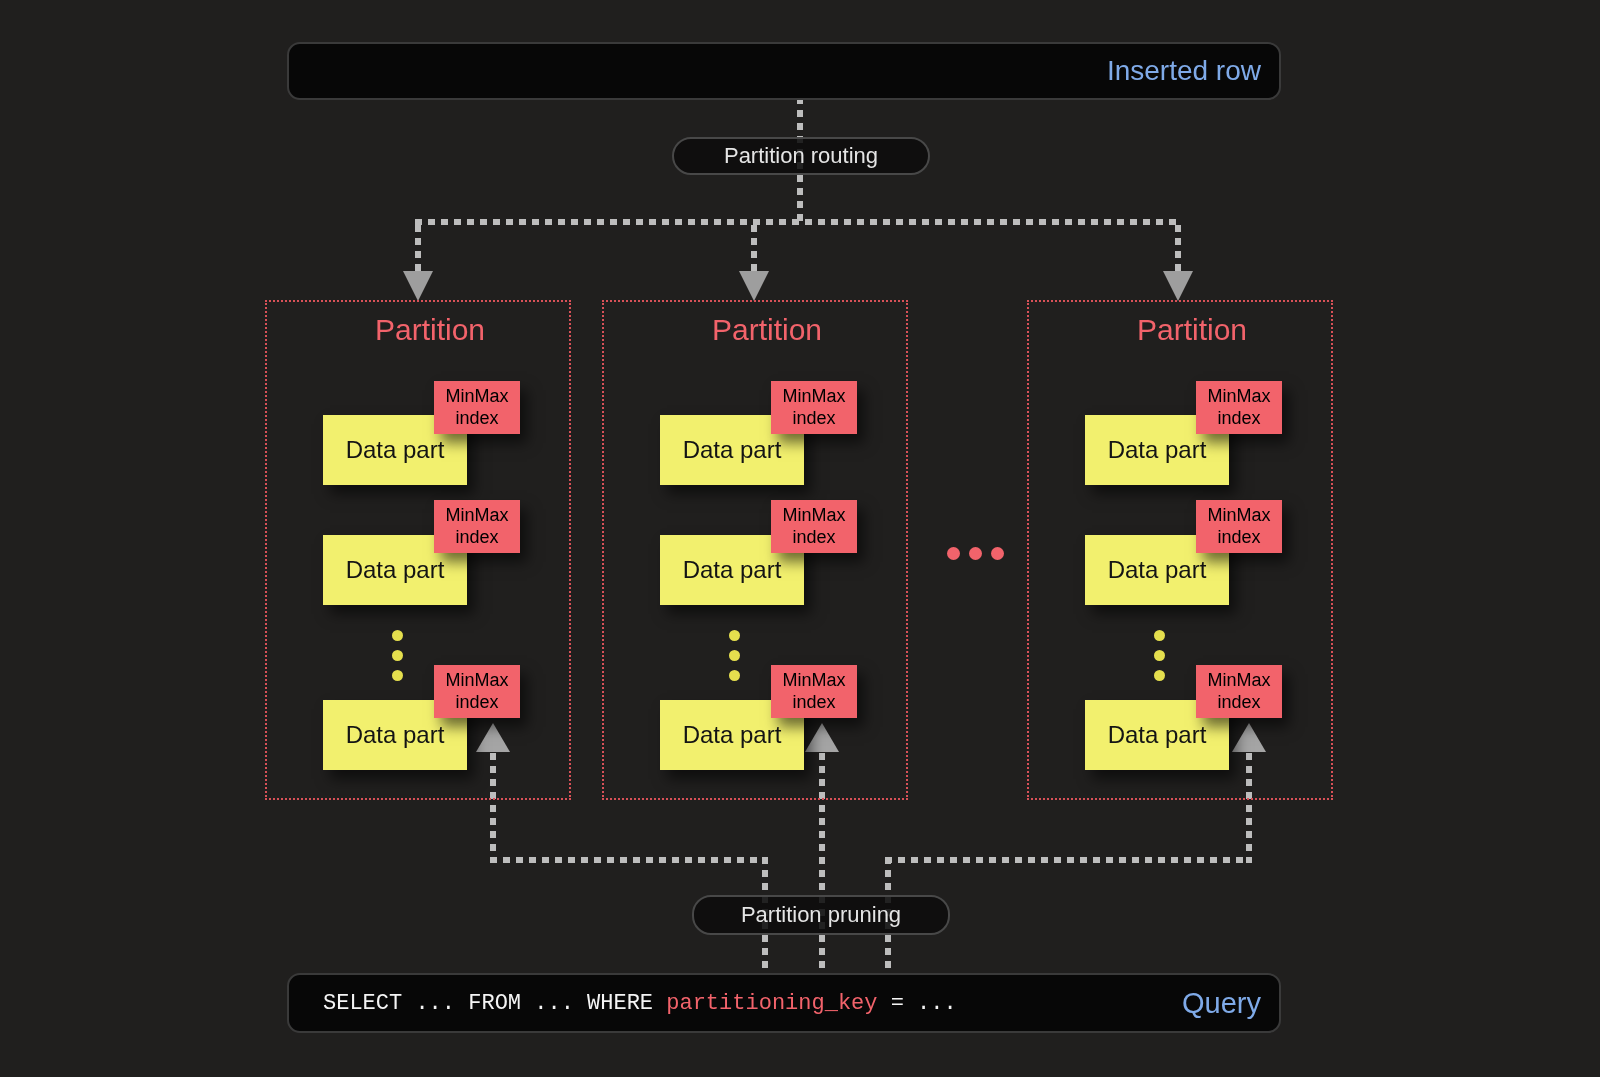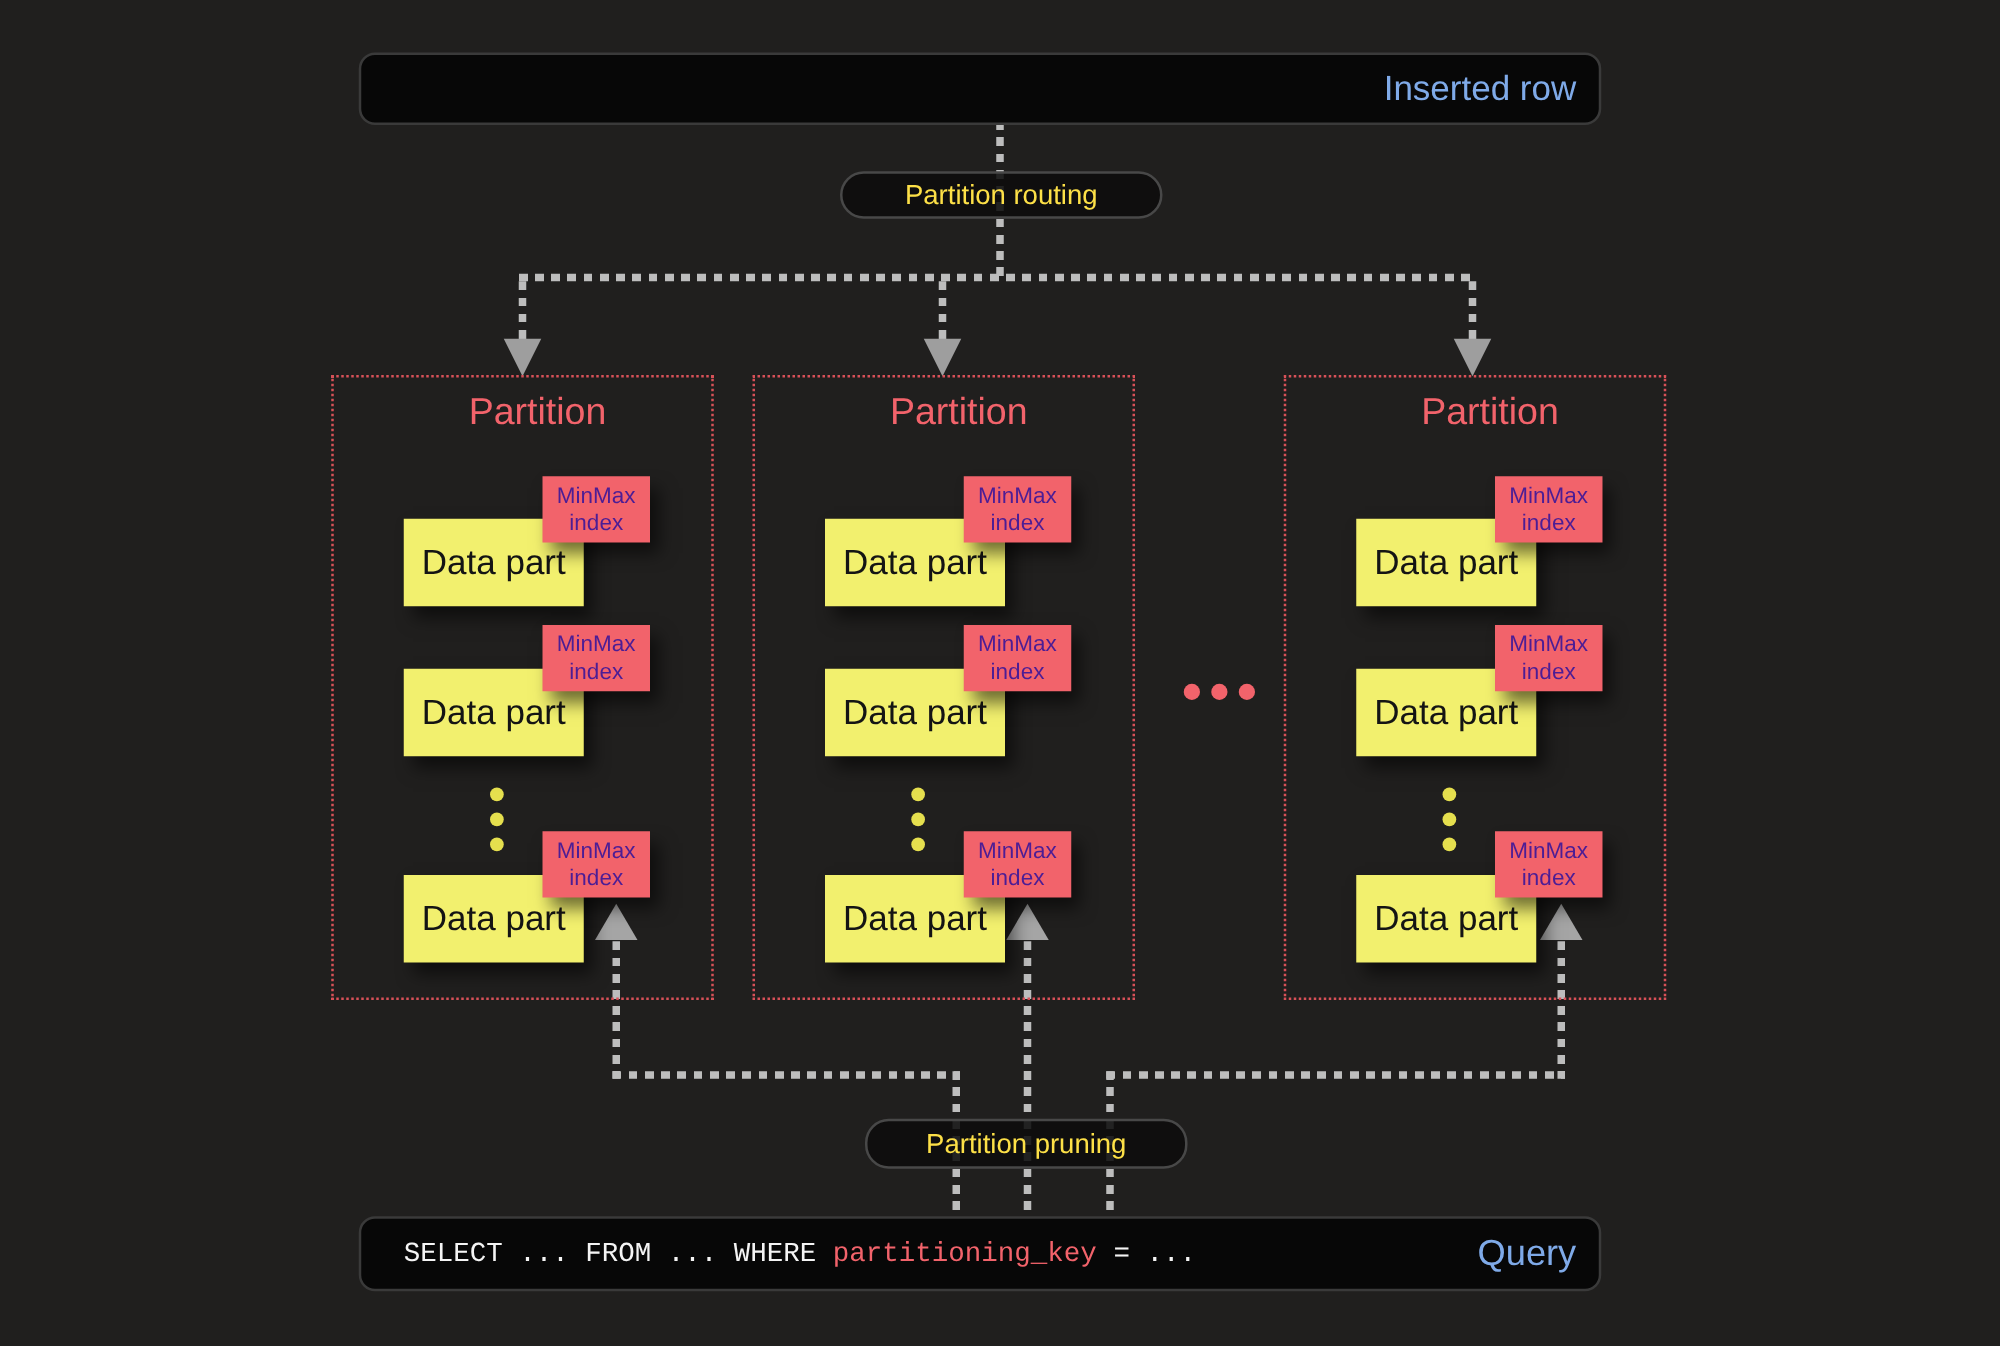--- a/index.html
+++ b/index.html
@@ -9,21 +9,21 @@
     font-family:"Liberation Sans", sans-serif;
   }
   
   .darkbox{
     position:absolute;background:#070707;border:2px solid #3a3a3a;border-radius:13px;
     box-sizing:border-box;display:flex;align-items:center;
   }
   .pill{
     position:absolute;background:rgba(12,12,12,0.88);border:2px solid #484848;border-radius:19px;
     box-sizing:border-box;display:flex;align-items:center;justify-content:center;
-    color:#fde047;font-size:22px;z-index:6;
+    color:#e5e5e5;font-size:22px;z-index:6;
   }
   .bluetext{color:#7faae8;font-size:28px;margin-left:23px;}
   
   .cells{position:absolute;left:672px;top:60px;display:flex;z-index:3;}
   .cell{width:65px;height:24px;background:#6a6a6a;border:2px solid #9c9c9c;box-sizing:border-box;}
   .cell + .cell{margin-left:-2px;}
   
   .vline{position:absolute;width:6px;z-index:1;
     background:repeating-linear-gradient(180deg,#bdbdbd 0 7px,transparent 7px 13px);}
   .hline{position:absolute;height:6px;z-index:1;
@@ -33,25 +33,25 @@
   .arrow-up{position:absolute;width:0;height:0;z-index:2;
     border-left:17px solid transparent;border-right:17px solid transparent;border-bottom:29px solid #a5a5a5;}
   
   .partition{position:absolute;top:300px;width:306px;height:500px;box-sizing:border-box;
     border:2px dotted #d85158;z-index:3;}
   .p1{left:265px}.p2{left:602px}.p3{left:1027px}
   .ptitle{position:absolute;top:11px;left:12px;width:100%;text-align:center;
     font-size:30px;color:#f2636b;}
   .dp{position:absolute;left:56px;width:144px;height:70px;background:#f2f06e;
     box-shadow:7px 9px 13px rgba(0,0,0,0.55);display:flex;align-items:center;justify-content:center;
-    font-size:28px;color:#141414;z-index:1;}
+    font-size:24px;color:#141414;z-index:1;}
   .dp.r1{top:113px}.dp.r2{top:233px}.dp.r3{top:398px}
   .mm{position:absolute;left:167px;width:86px;height:53px;background:#f2636b;
     box-shadow:7px 9px 13px rgba(0,0,0,0.55);display:flex;align-items:center;justify-content:center;
-    text-align:center;font-size:18px;line-height:1.2;color:#4c1d95;z-index:2;}
+    text-align:center;font-size:18px;line-height:1.2;color:#000000;z-index:2;}
   .mm.r1{top:79px}.mm.r2{top:198px}.mm.r3{top:363px}
   .ydot{position:absolute;left:125px;width:11px;height:11px;border-radius:50%;background:#e5df4e;}
   .yd1{top:328px}.yd2{top:348px}.yd3{top:368px}
   .rdot{position:absolute;top:547px;width:13px;height:13px;border-radius:50%;background:#f2636b;}
   
   .sql{font-family:"Liberation Mono","DejaVu Sans Mono",monospace;font-size:22px;color:#f4f4f4;
     white-space:pre;}
   .sql .key{color:#f2636b;}
 </style>
 </head>

